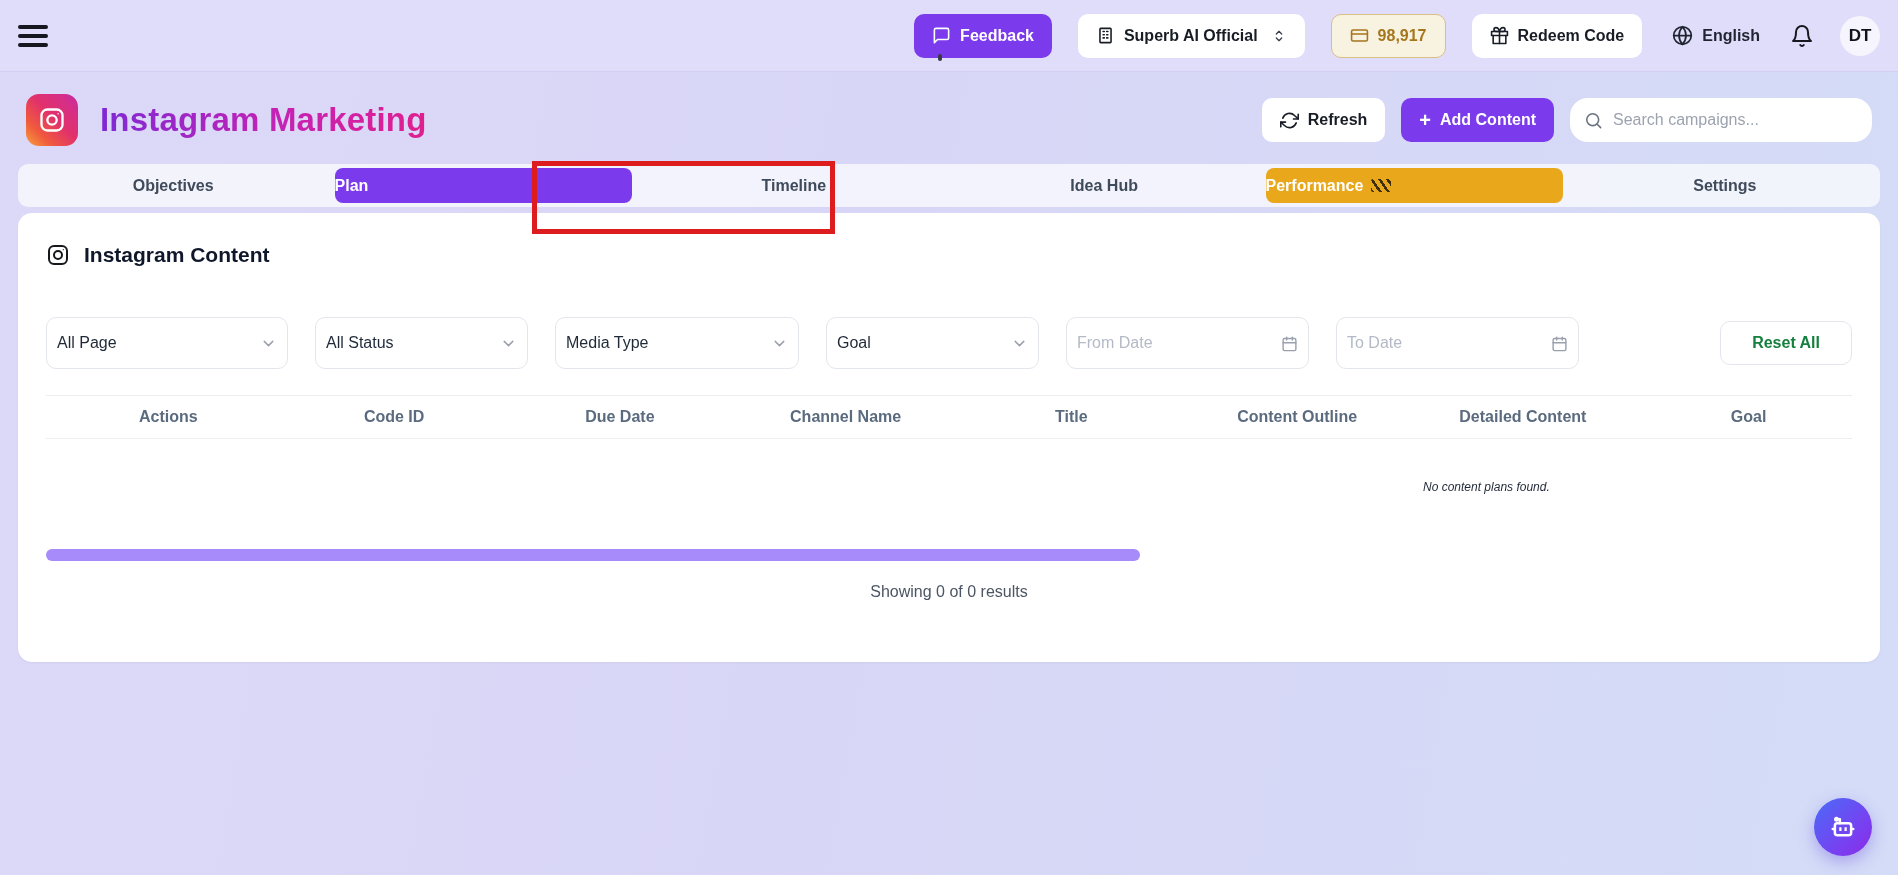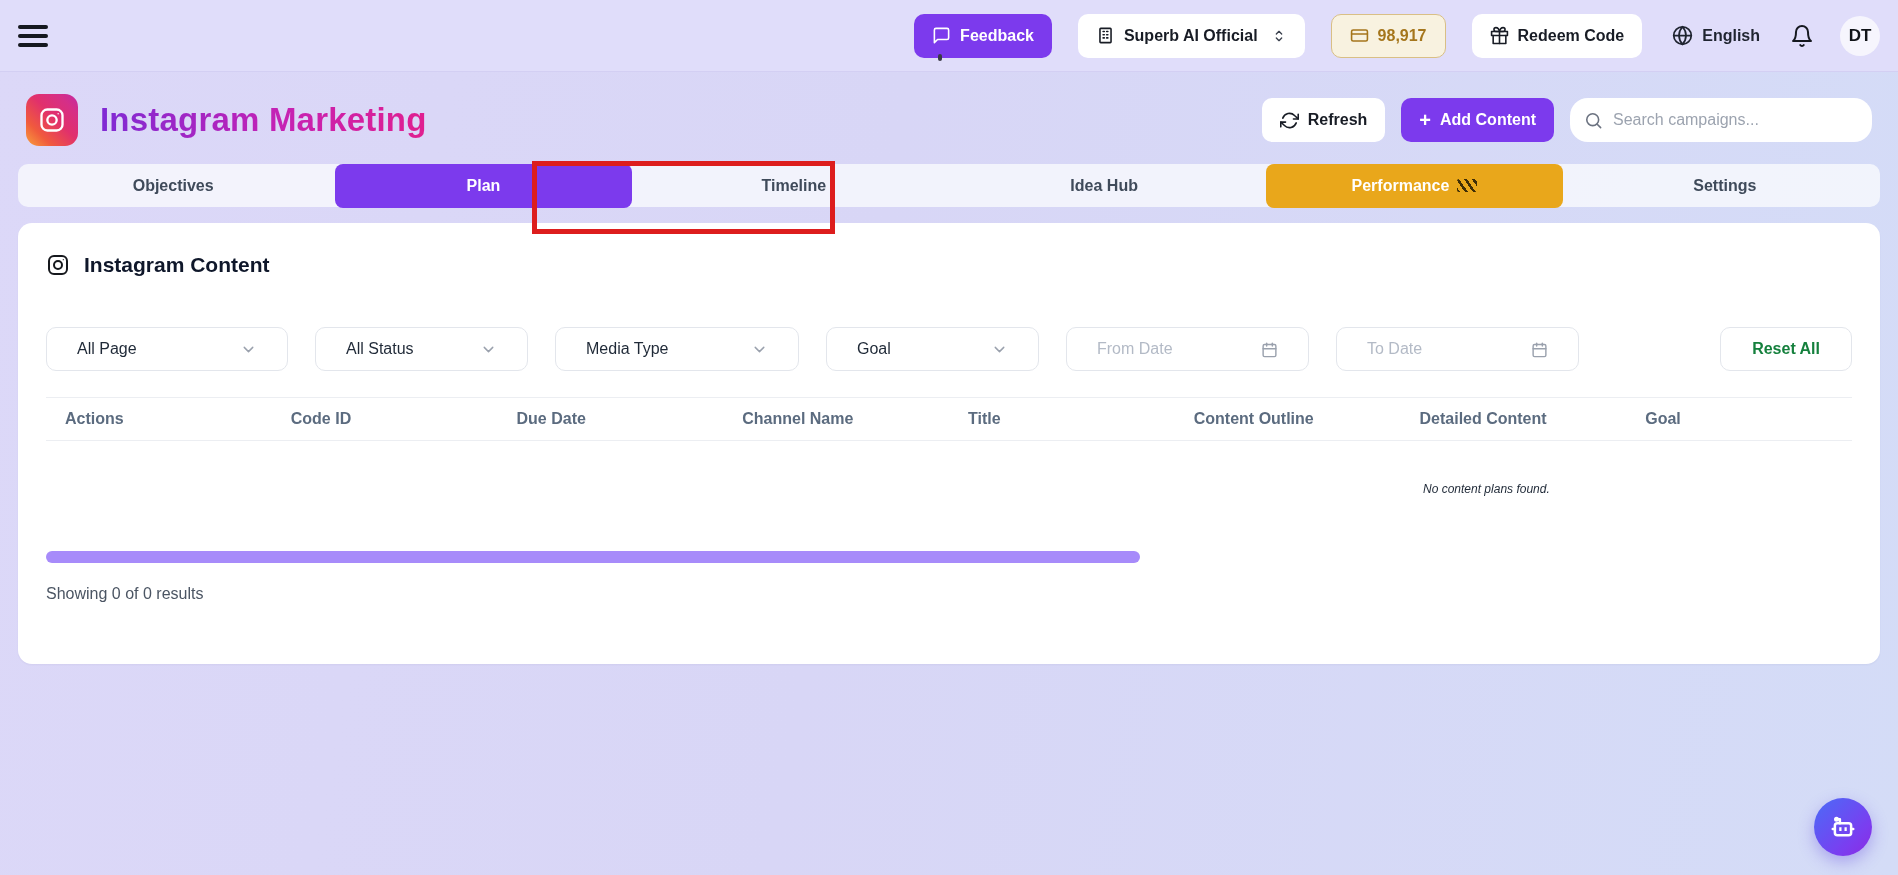--- a/index.html
+++ b/index.html
@@ -48,43 +48,43 @@
   .search-box { display:flex; align-items:center; gap:10px; width:302px; height:44px; background:#fff; border-radius:18px; padding:0 14px; color:#6b7280; }
   .search-box input { border:none; outline:none; font-size:16px; width:100%; background:transparent; font-family:inherit; color:#1f2430; }
   .search-box input::placeholder { color:#9ca3af; }
 
   
   .tabs {
     margin:0 18px; height:43px; border-radius:10px;
     background:rgba(248,249,252,0.82); display:flex; align-items:center;
   }
   .tab { flex:1; height:100%; display:flex; align-items:center; justify-content:center; font-size:16px; font-weight:600; color:#3f4a5a; cursor:pointer; }
-  .tab .pill { width:96%; height:44px; border-radius:8px; display:flex; align-items:center; justify-content:center; gap:8px; color:#fff; font-weight:700; }
+  .tab .pill { width:96%; height:35px; border-radius:8px; display:flex; align-items:center; justify-content:flex-start; gap:8px; color:#fff; font-weight:700; }
   .pill-purple { background:#7c3aed; }
   .pill-amber  { background:#e9a71b; }
   .hatch { display:inline-block; width:20px; height:13px; border-radius:2px;
     background:repeating-linear-gradient(55deg, rgba(45,33,4,0.9) 0 2.5px, rgba(45,33,4,0) 2.5px 6.5px); }
   .annotation {
     position:absolute; left:532px; top:161px; width:303px; height:73px;
     border:5px solid #dd1d1d; pointer-events:none; z-index:5;
   }
 
   
   .card {
-    margin:16px 18px 0; width:1862px; background:#fff; border-radius:14px;
-    padding:30px 28px 0; box-shadow:0 1px 2px rgba(40,40,90,0.05);
+    margin:6px 18px 0; width:1862px; background:#fff; border-radius:14px;
+    padding:30px 28px 0; box-shadow:0 1px 2px rgba(40,40,90,0.05);text-align:center;
   }
   .section-title { display:flex; align-items:center; gap:14px; font-size:21px; font-weight:700; color:#0f172a; }
   .section-title .ic { width:24px; height:24px; color:#16181d; }
 
   .filters { margin-top:50px; display:flex; align-items:center; gap:27px; }
   .select, .datebox {
-    height:44px; background:#fff; border:1px solid #e3e6ec; border-radius:10px;
+    height:52px; background:#fff; border:1px solid #e3e6ec; border-radius:10px;
     display:flex; align-items:center; justify-content:space-between;
-    padding:0 30px; font-size:16px; cursor:pointer;
+    padding:0 10px; font-size:16px; cursor:pointer;
   }
   .select { color:#1f2937; }
   .select .ic, .datebox .ic { width:17px; height:17px; color:#9aa1ad; }
   .datebox { color:#b3bac6; cursor:text; }
   .w1{width:242px}.w2{width:213px}.w3{width:244px}.w4{width:213px}.w5{width:243px}.w6{width:243px}
   .reset-btn { margin-left:auto; height:44px; padding:0 31px; background:#fff; border:1px solid #e3e6ec; border-radius:10px; font-size:16px; font-weight:600; color:#15803d; display:flex; align-items:center; cursor:pointer; }
 
   .thead {
     margin-top:26px; height:44px; display:grid;
     grid-template-columns:repeat(8,1fr); align-items:center;

